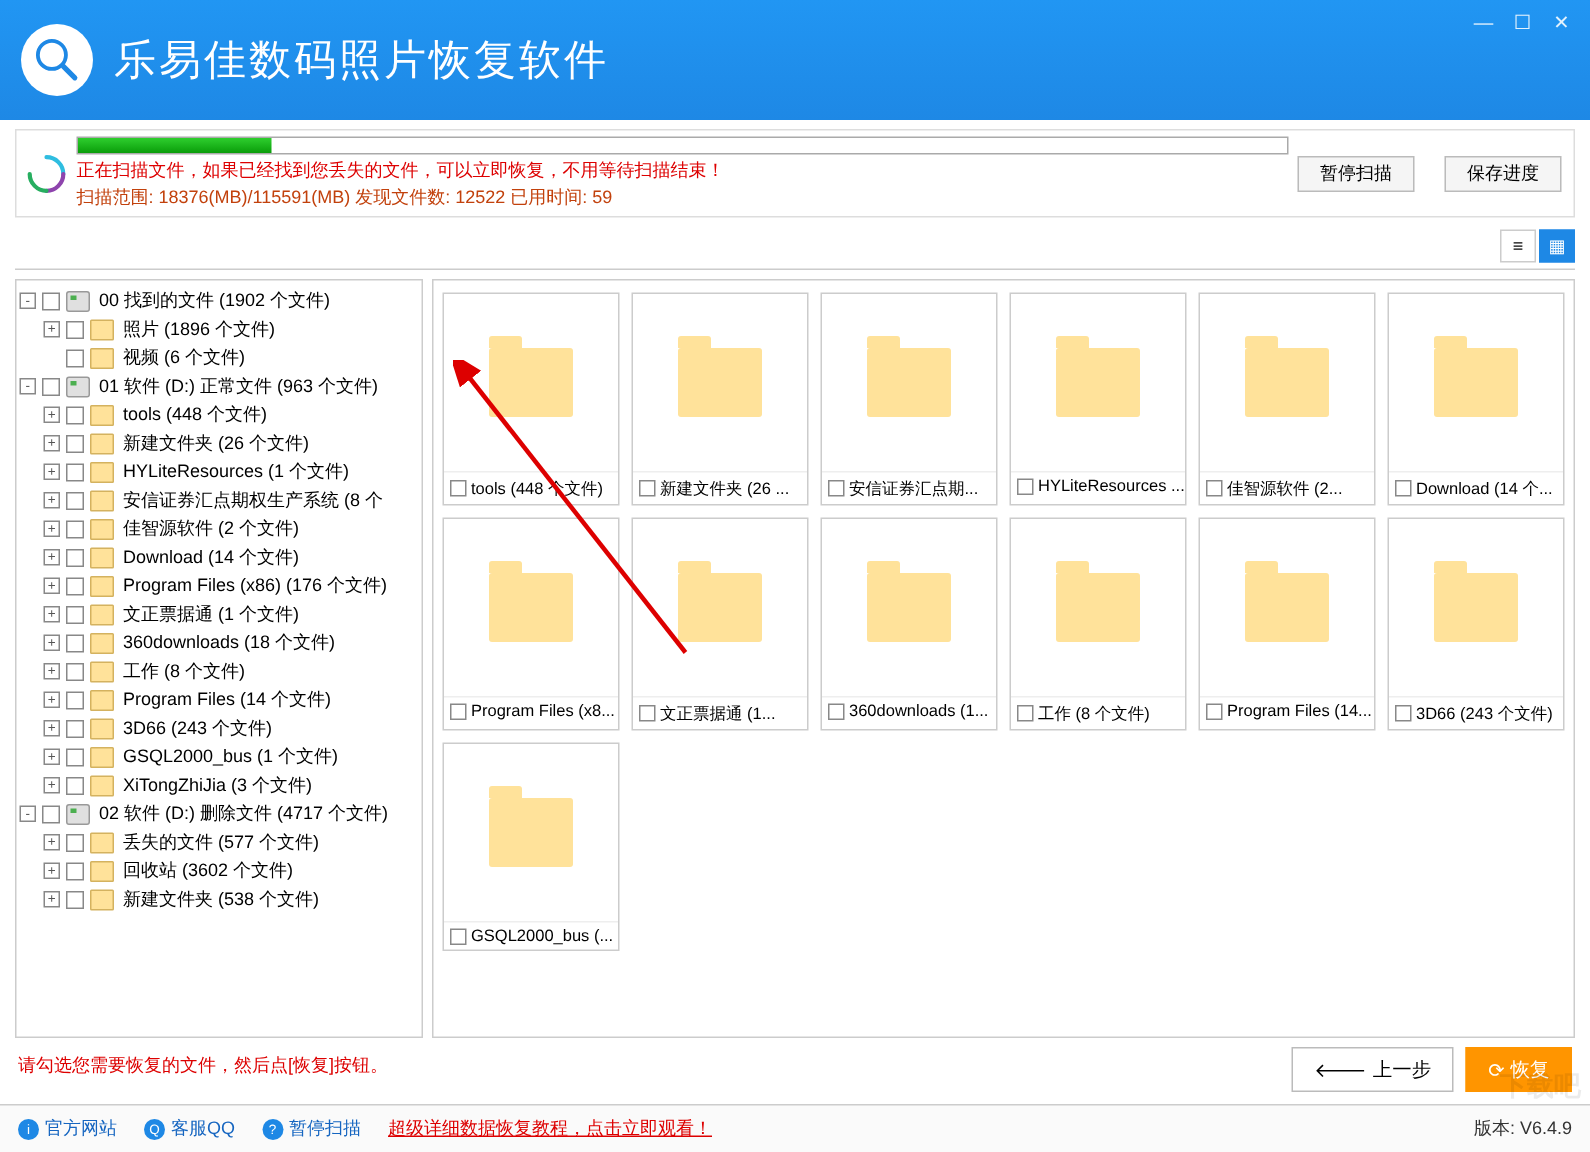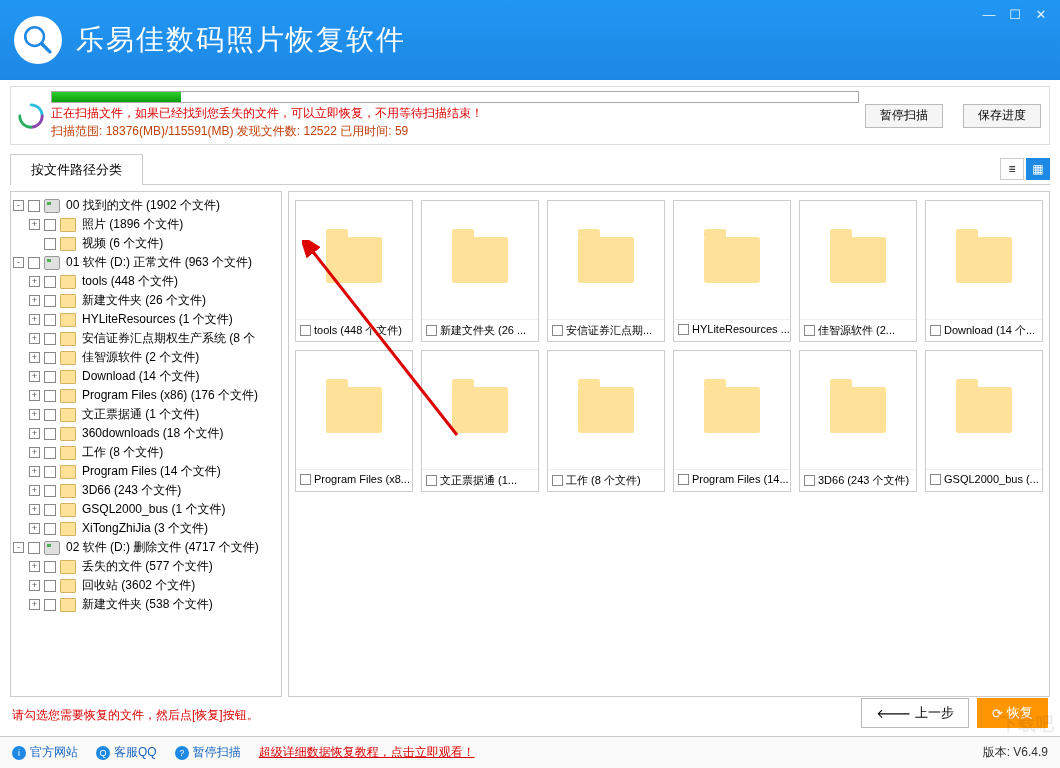--- a/index.html
+++ b/index.html
@@ -98,21 +98,20 @@
     <div class="scan-msg">正在扫描文件，如果已经找到您丢失的文件，可以立即恢复，不用等待扫描结束！</div>
     <div class="scan-stats">扫描范围: 18376(MB)/115591(MB)    发现文件数: 12522    已用时间: 59</div>
   </div>
   <div class="side-btns">
     <button>暂停扫描</button>
     <button>保存进度</button>
   </div>
 </div>
 
 <div class="tabs-row">
-  <div class="tab">按文件路径分类</div>
   <div class="view-toggle">
     <span>≡</span>
     <span class="active">▦</span>
   </div>
 </div>
 
 <div class="workspace">
   <div class="tree-pane" id="tree-pane">
       <div class="tree-node ind0">
         <span class="tree-exp">-</span>
@@ -312,20 +311,29 @@
             <span>Program Files (x8...</span>
           </div>
         </div>
         <div class="thumb">
           <div class="pic">
             <div class="folder"></div>
           </div>
           <div class="cap">
             <span class="chk"></span>
             <span>文正票据通   (1...</span>
+          </div>
+        </div>
+        <div class="thumb">
+          <div class="pic">
+            <div class="folder"></div>
+          </div>
+          <div class="cap">
+            <span class="chk"></span>
+            <span>360downloads  (1...</span>
           </div>
         </div>
         <div class="thumb">
           <div class="pic">
             <div class="folder"></div>
           </div>
           <div class="cap">
             <span class="chk"></span>
             <span>工作  (8 个文件)</span>
           </div>

